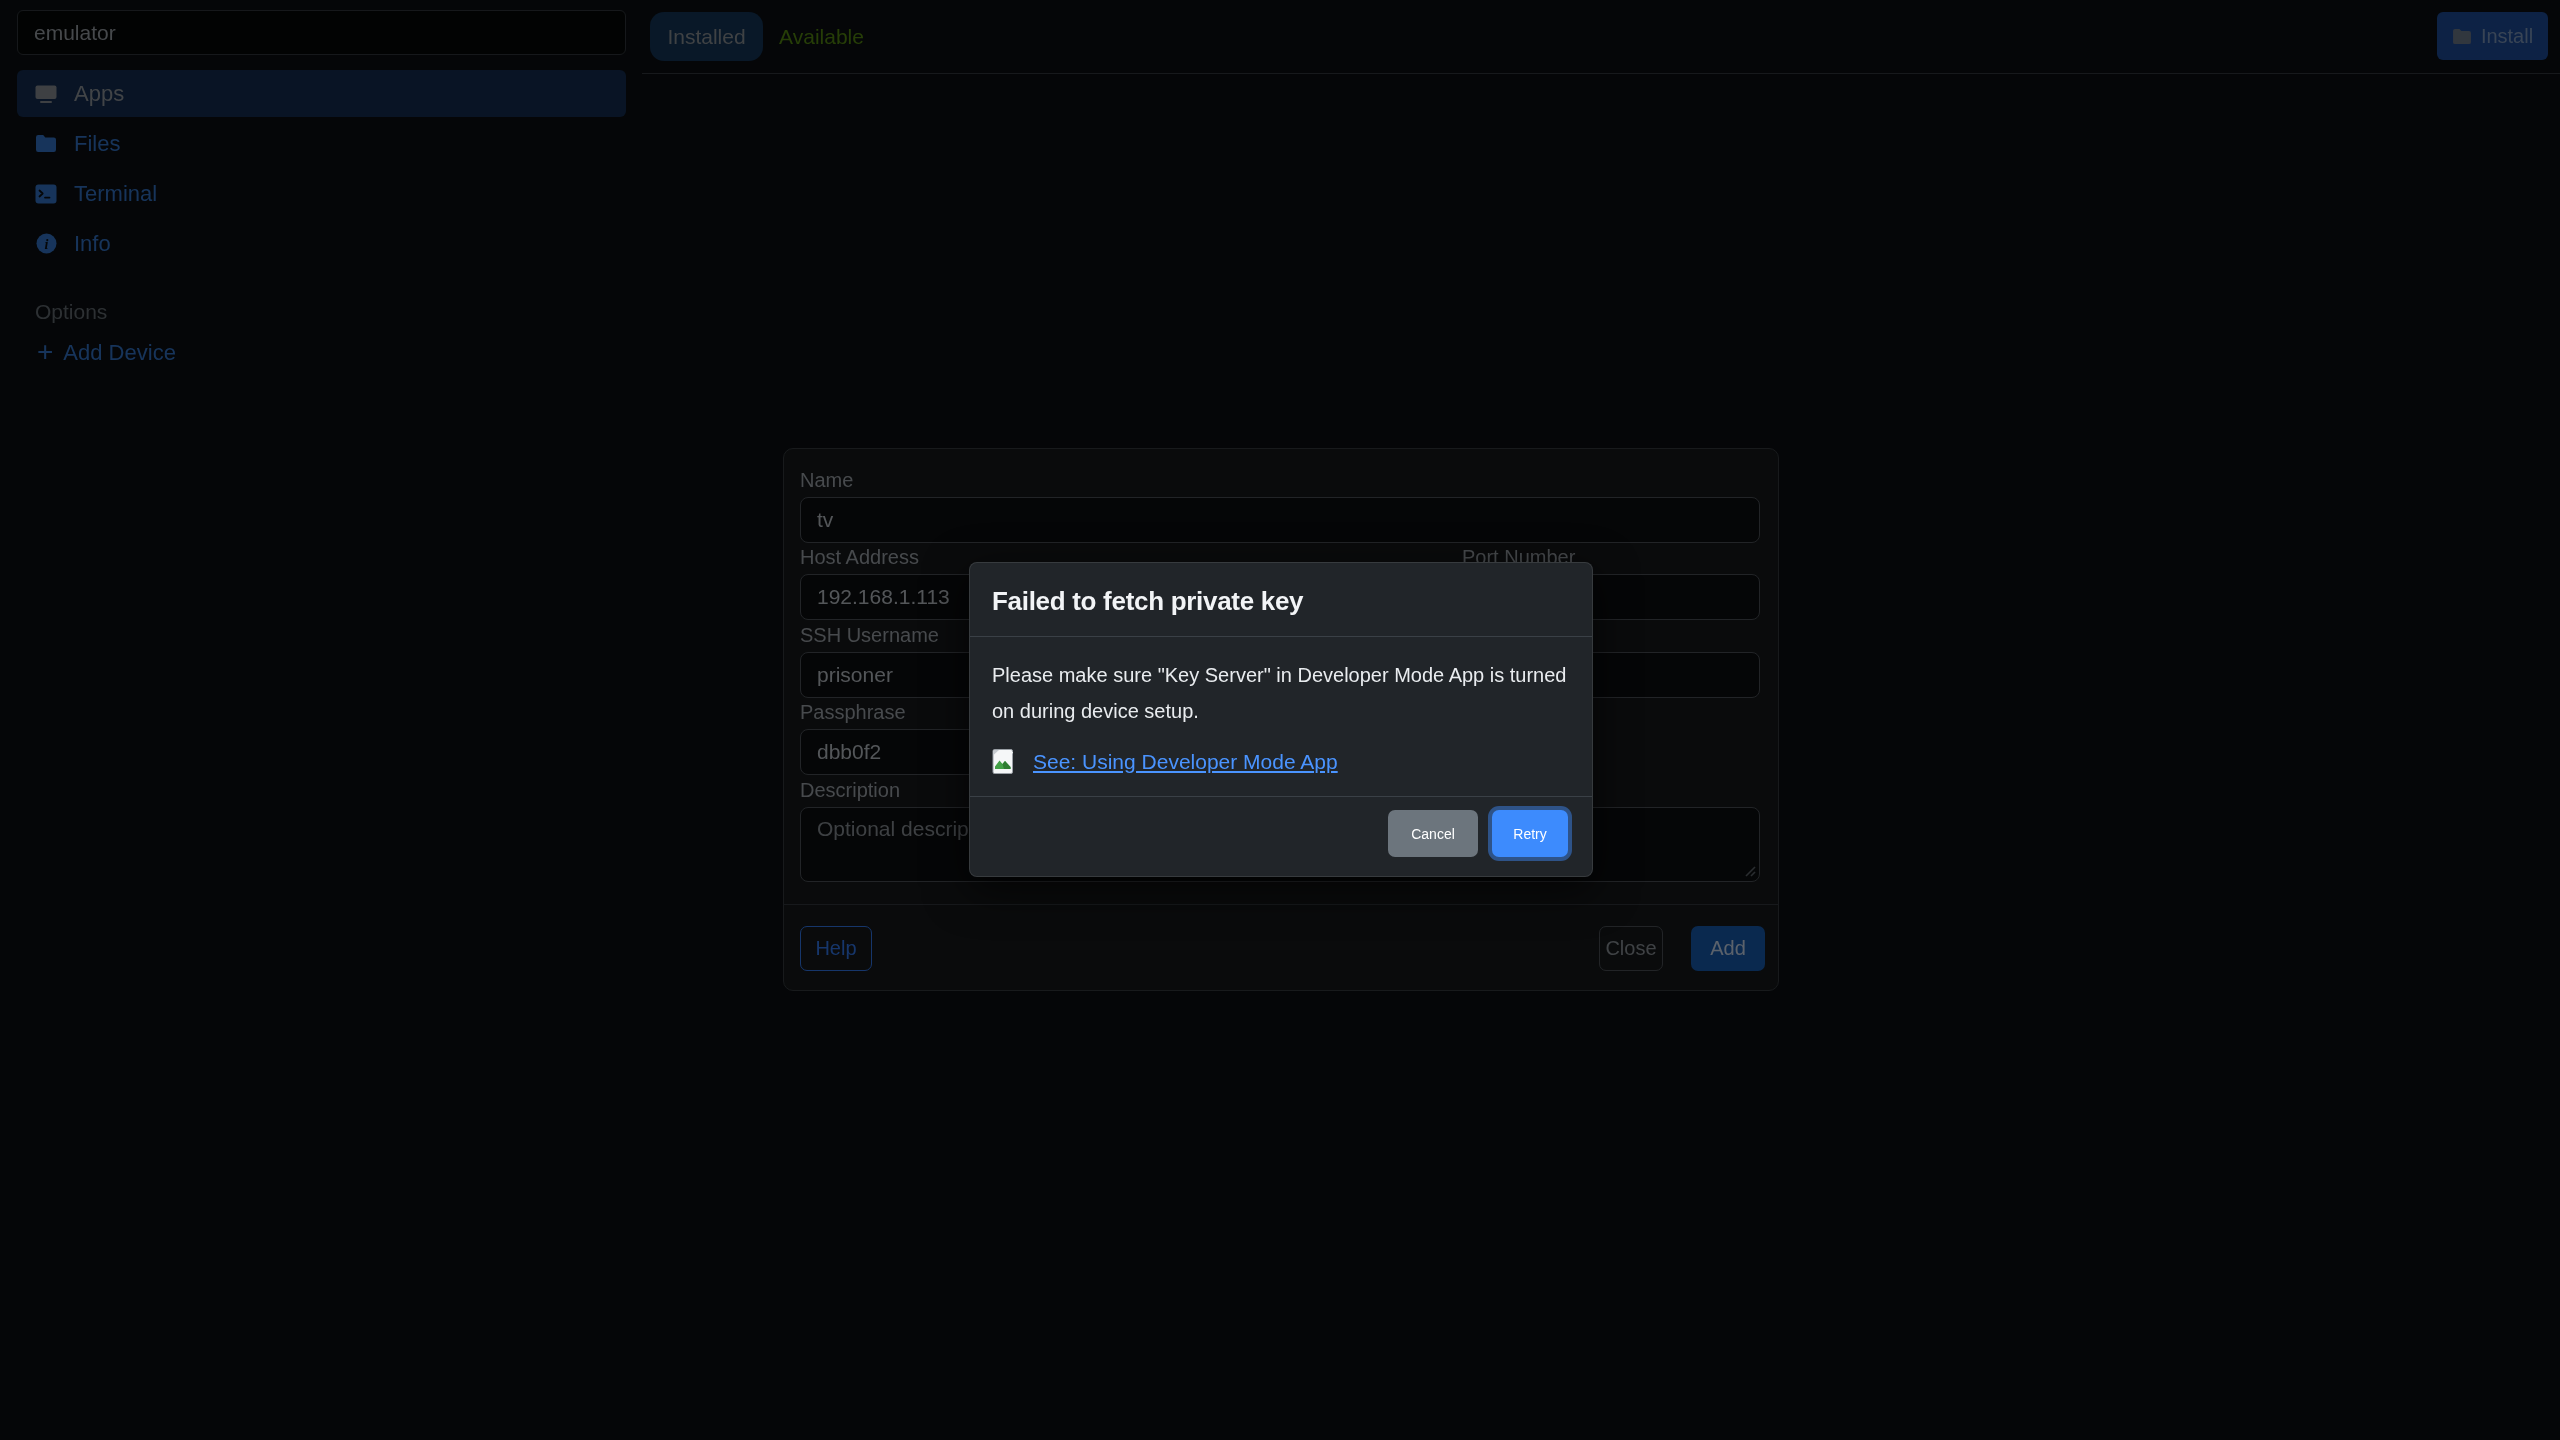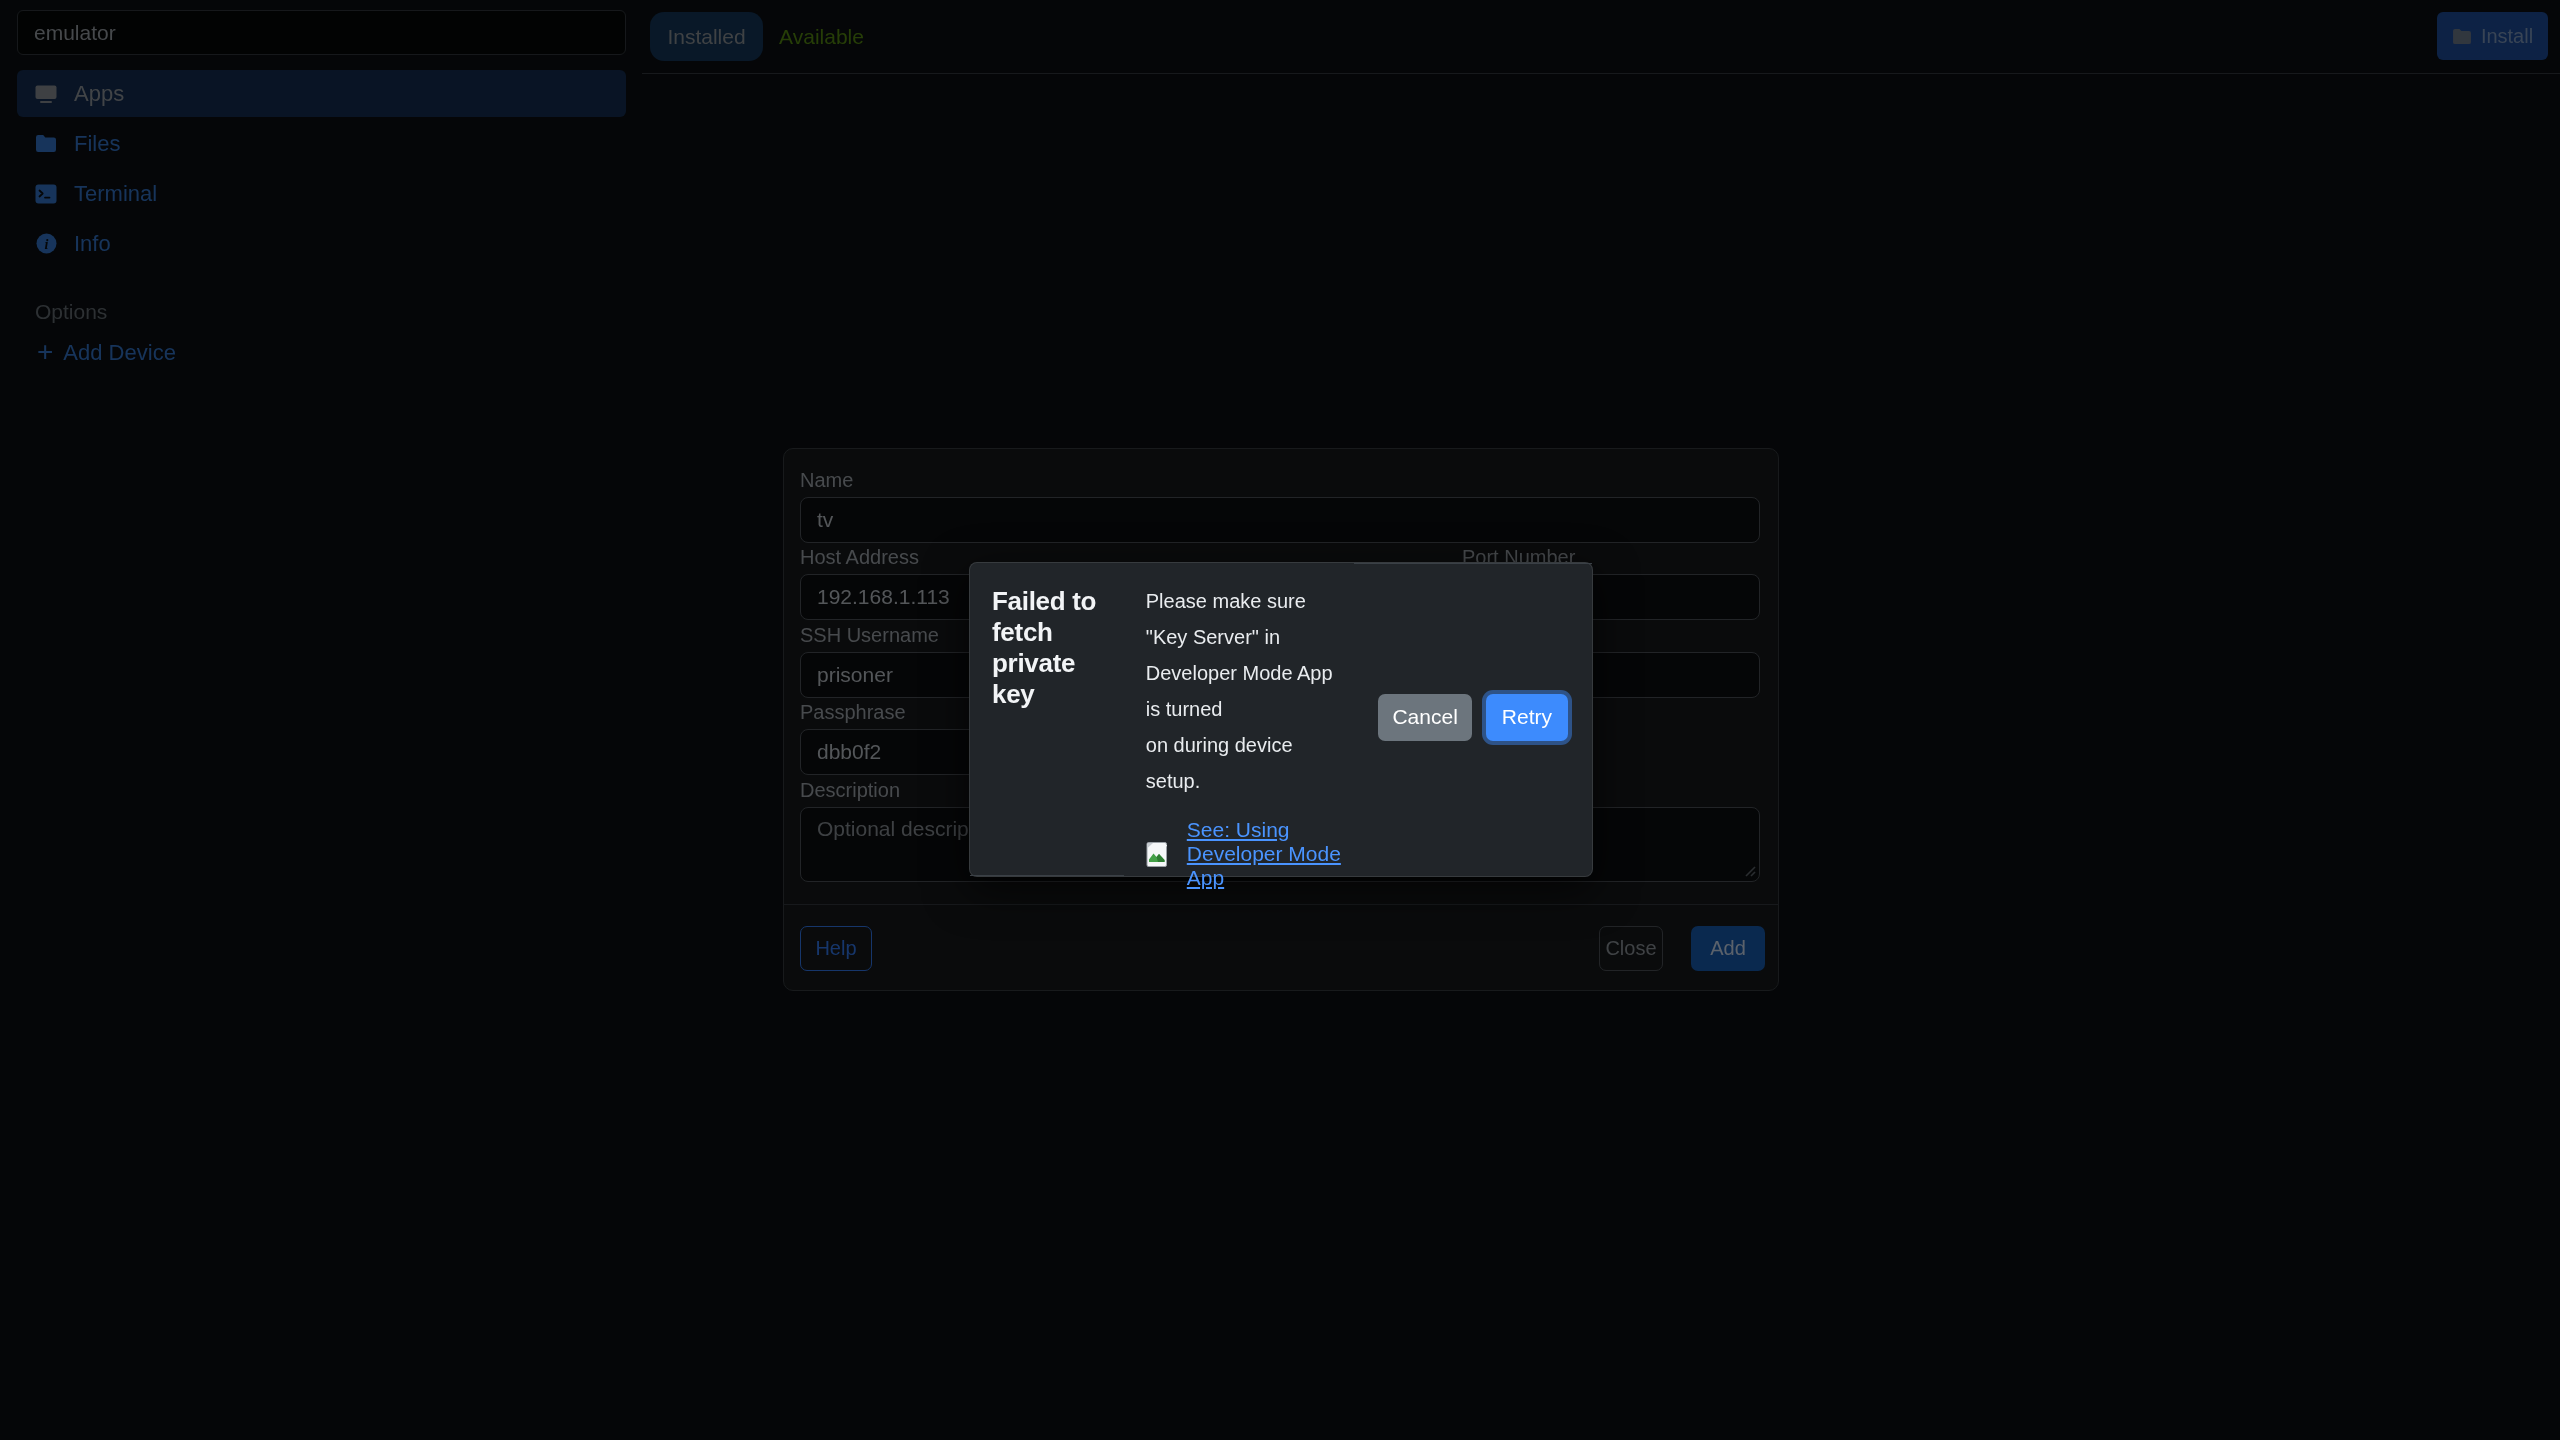--- a/index.html
+++ b/index.html
@@ -78,33 +78,33 @@
   .btn-help  { left:800px;  top:926px; width:72px; border:1px solid #2d6cd6; color:#2d6cd6; }
   .btn-close { left:1599px; top:926px; width:64px; border:1px solid #45494f; color:#7f848a; }
   .btn-add   { left:1691px; top:926px; width:74px; border:none; background:#14529f; color:#b7c4d6; }
 
   
   .backdrop { position:absolute; inset:0; background:rgba(0,0,0,0.5); z-index:50; }
   .modal {
     position:absolute; left:969px; top:562px; width:624px; height:315px; z-index:100;
     background:#212529; border:1px solid rgba(255,255,255,0.10); border-radius:8px;
     box-shadow:0 12px 44px rgba(0,0,0,0.65); color:#e9ecef;
-    display:flex; flex-direction:row;
+    display:flex; flex-direction:column;
   }
   .modal-header { padding:23px 22px 19px 22px; border-bottom:1px solid #3a4046; }
   .modal-title { font-size:26px; font-weight:700; color:#f2f4f6; letter-spacing:-0.3px; }
   .modal-body { padding:20px 6px 0 22px; flex:1 1 auto; }
   .modal-text { font-size:20px; line-height:36px; color:#e9ecef; white-space:pre-line; }
   .modal-link { display:inline-flex; align-items:center; gap:19px; margin-top:19px;
                 color:#4a94ff; font-size:21px; text-decoration:underline;
                 text-decoration-color:#4a94ff; cursor:pointer; }
   .modal-link .ic { display:flex; }
   .modal-footer { border-top:1px solid #3a4046; padding:13px 24px 19px 24px;
                   display:flex; justify-content:flex-end; align-items:center; gap:14px; }
-  .m-btn { height:47px; border-radius:7px; font-size:21px; cursor:pointer;
+  .m-btn { height:47px; border-radius:7px; font-size:14px; cursor:pointer;
            display:flex; align-items:center; justify-content:center;
            font-family:"Liberation Sans", sans-serif; border:none; }
   .m-cancel { background:#6c757d; color:#ffffff; padding:0 14px; min-width:90px; }
   .m-retry  { background:#3d8bfd; color:#ffffff; padding:0 16px; min-width:76px;
               box-shadow:0 0 0 4px rgba(61,139,253,0.45); }
 </style>
 </head>
 <body>
 
 <div class="app">

